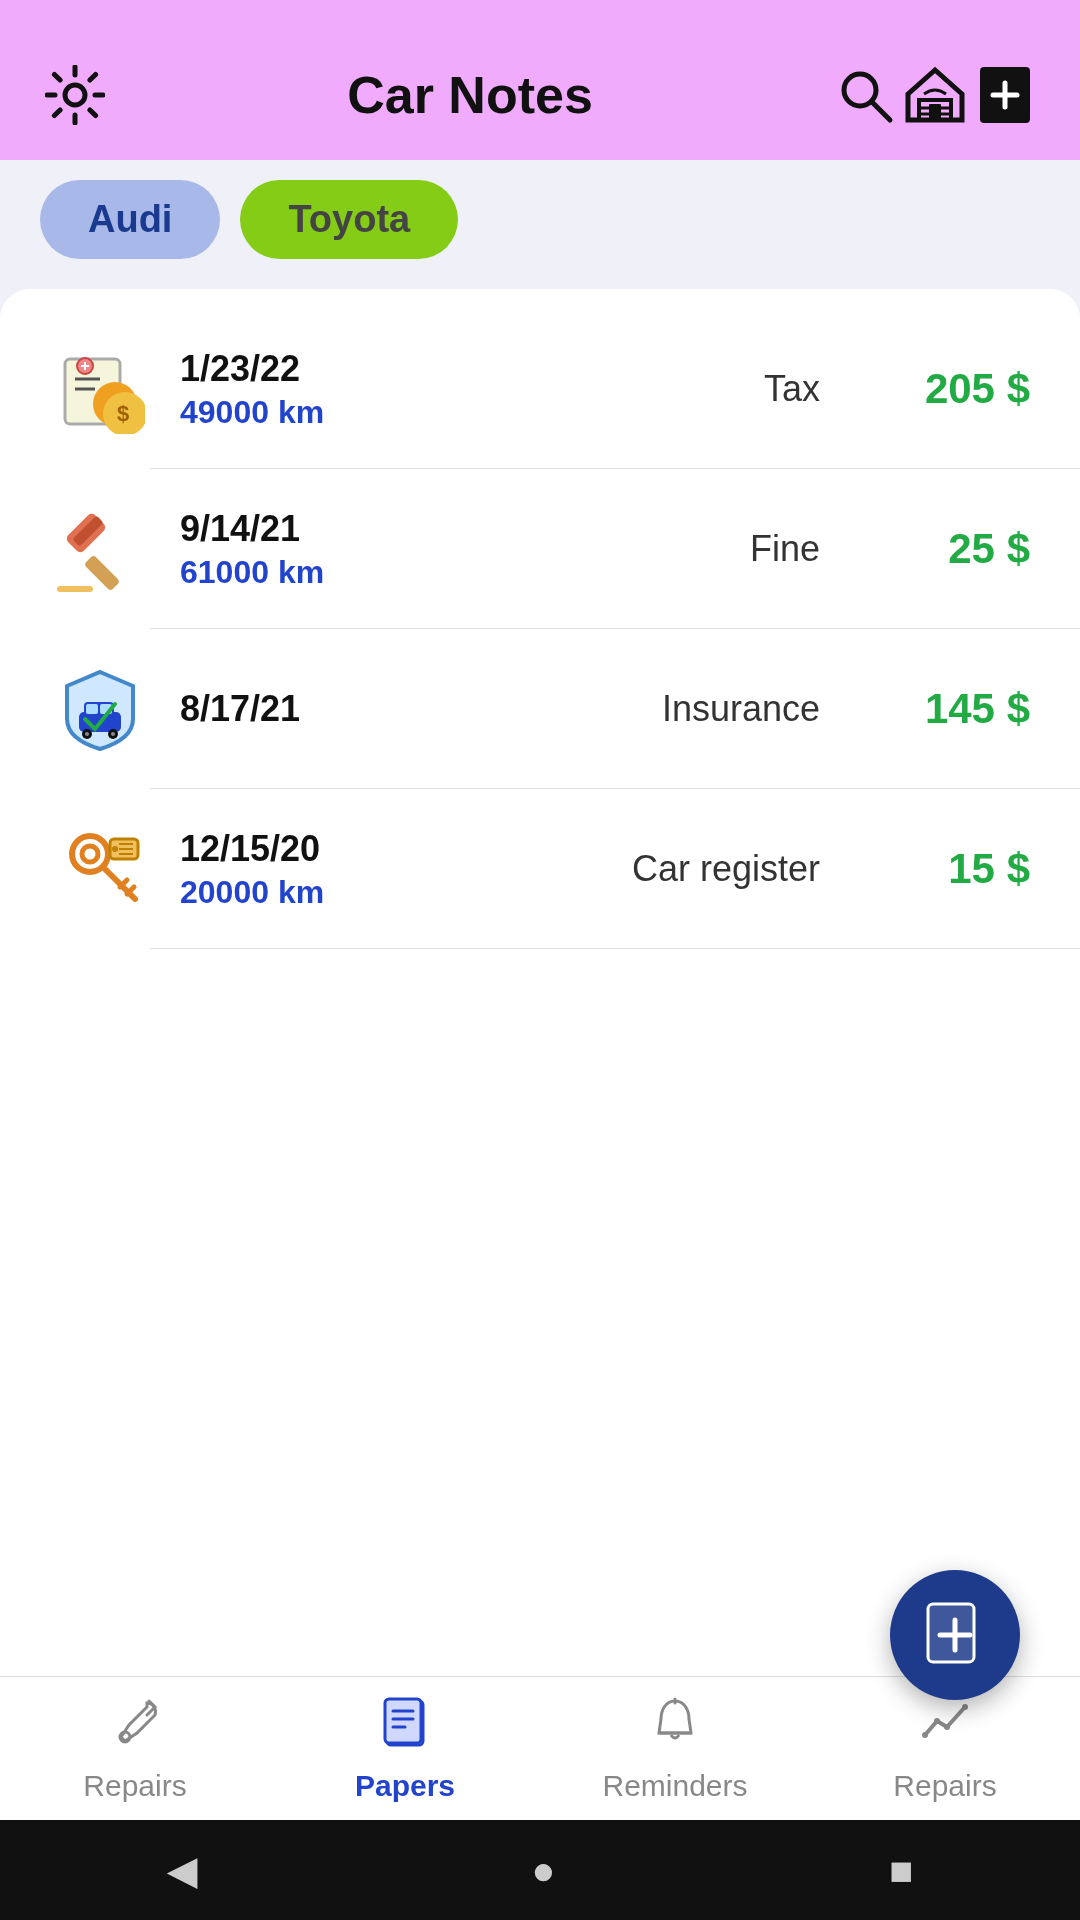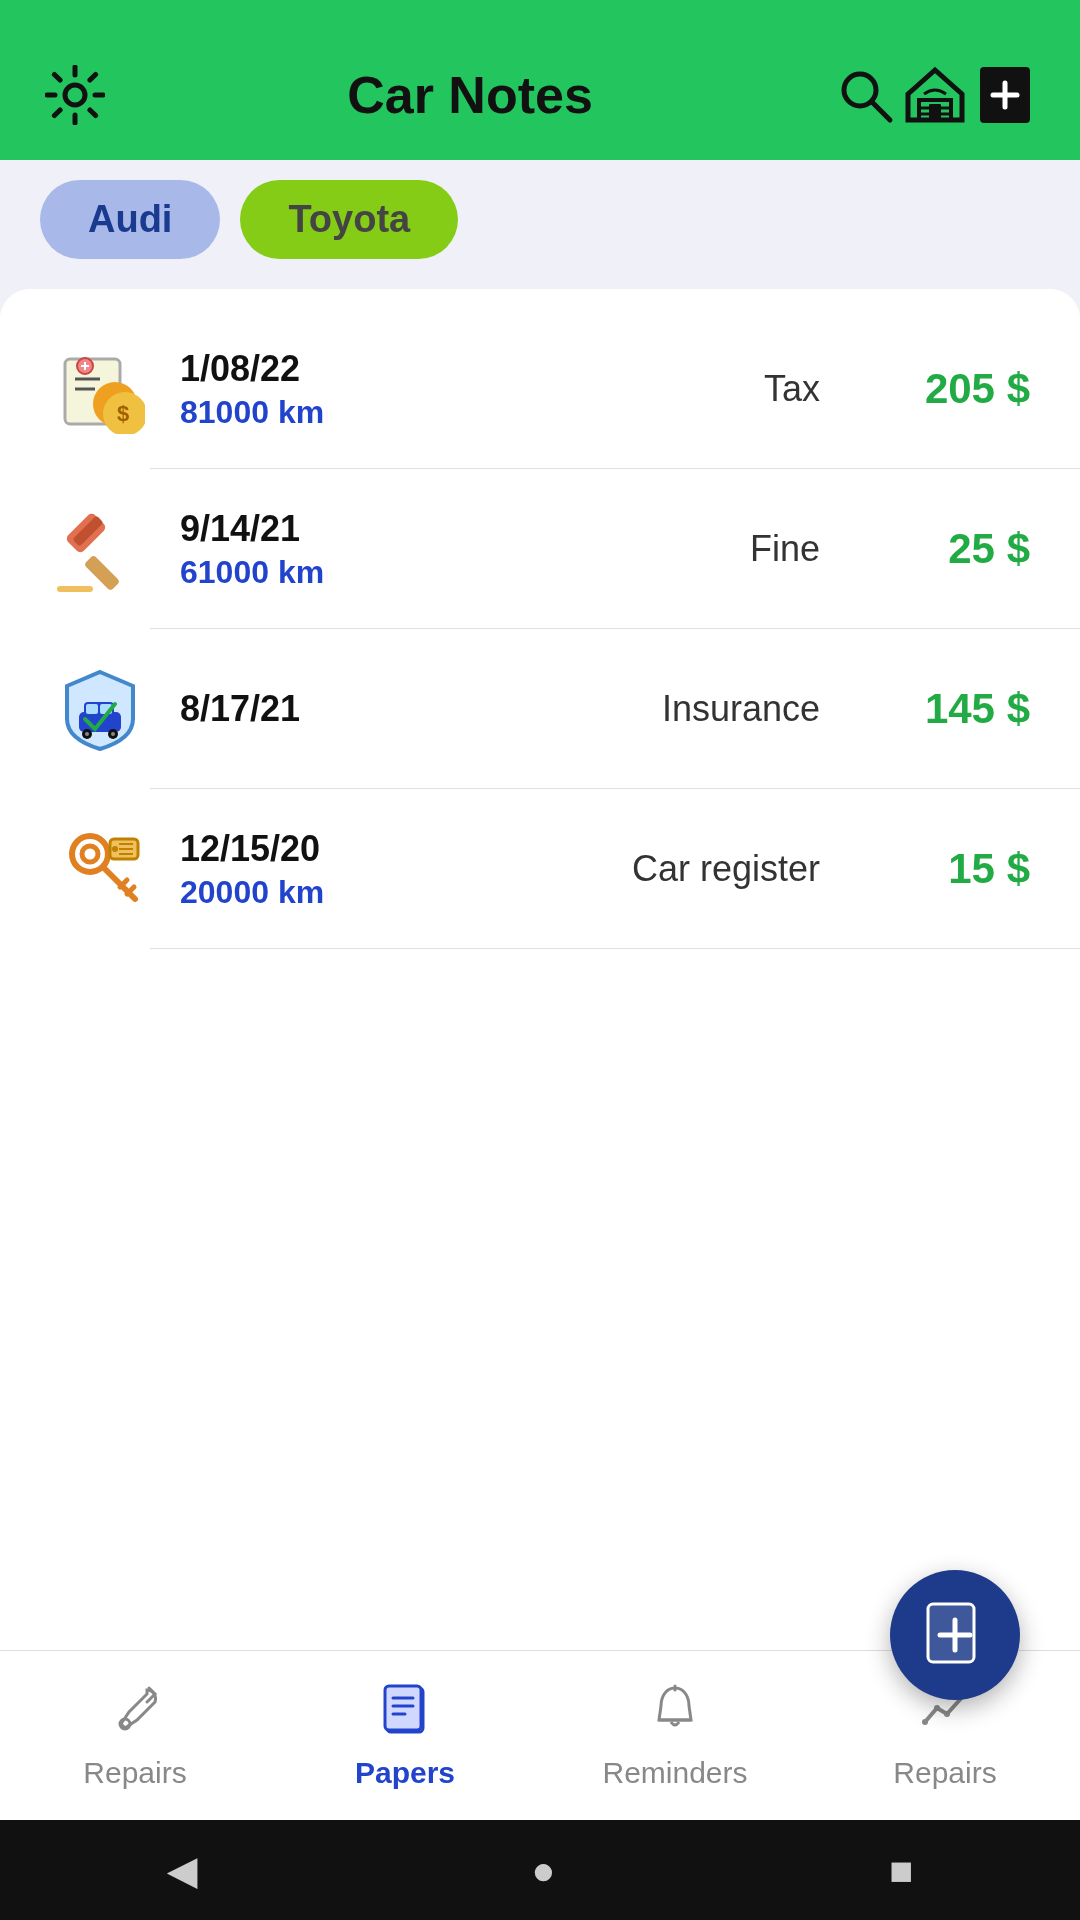--- a/index.html
+++ b/index.html
@@ -13,21 +13,21 @@
       display: flex;
       flex-direction: column;
       overflow: hidden;
     }
 
     
     .header {
       display: flex;
       align-items: center;
       padding: 60px 40px 30px 40px;
-      background: #22c55e;
+      background: #f0abfc;
     }
     .header-title {
       flex: 1;
       text-align: center;
       font-size: 52px;
       font-weight: 700;
       color: #111;
     }
     .header-icon {
       width: 70px;
@@ -142,21 +142,21 @@
       cursor: pointer;
       box-shadow: 0 8px 24px rgba(0,0,0,0.3);
       z-index: 10;
     }
 
     
     .bottom-nav {
       display: flex;
       background: #fff;
       border-top: 1px solid #ddd;
-      height: 170px;
+      height: 144px;
       flex-shrink: 0;
     }
     .nav-item {
       flex: 1;
       display: flex;
       flex-direction: column;
       align-items: center;
       justify-content: center;
       gap: 10px;
       cursor: pointer;
@@ -243,22 +243,22 @@
         <circle cx="70" cy="70" r="22" fill="#f0c040"></circle>
         <text x="62" y="77" font-size="22" fill="#a06000" font-weight="bold">$</text>
         <line x1="20" y1="35" x2="45" y2="35" stroke="#555" stroke-width="3"></line>
         <line x1="20" y1="45" x2="40" y2="45" stroke="#555" stroke-width="3"></line>
         <circle cx="30" cy="22" r="8" fill="#e88" stroke="#c44" stroke-width="2"></circle>
         <line x1="26" y1="22" x2="34" y2="22" stroke="#fff" stroke-width="2"></line>
         <line x1="30" y1="18" x2="30" y2="26" stroke="#fff" stroke-width="2"></line>
       </svg>
     </div>
     <div class="item-info">
-      <div class="item-date">1/08/22</div>
-      <div class="item-km">81000 km</div>
+      <div class="item-date">1/23/22</div>
+      <div class="item-km">49000 km</div>
     </div>
     <div class="item-type">Tax</div>
     <div class="item-amount">205 $</div>
   </div>
 
   <div class="list-item">
     <div class="item-icon">
       <svg width="90" height="90" viewBox="0 0 90 90">
 
         <rect x="40" y="50" width="14" height="38" rx="4" fill="#d4a056" transform="rotate(-45 47 69)"></rect>

